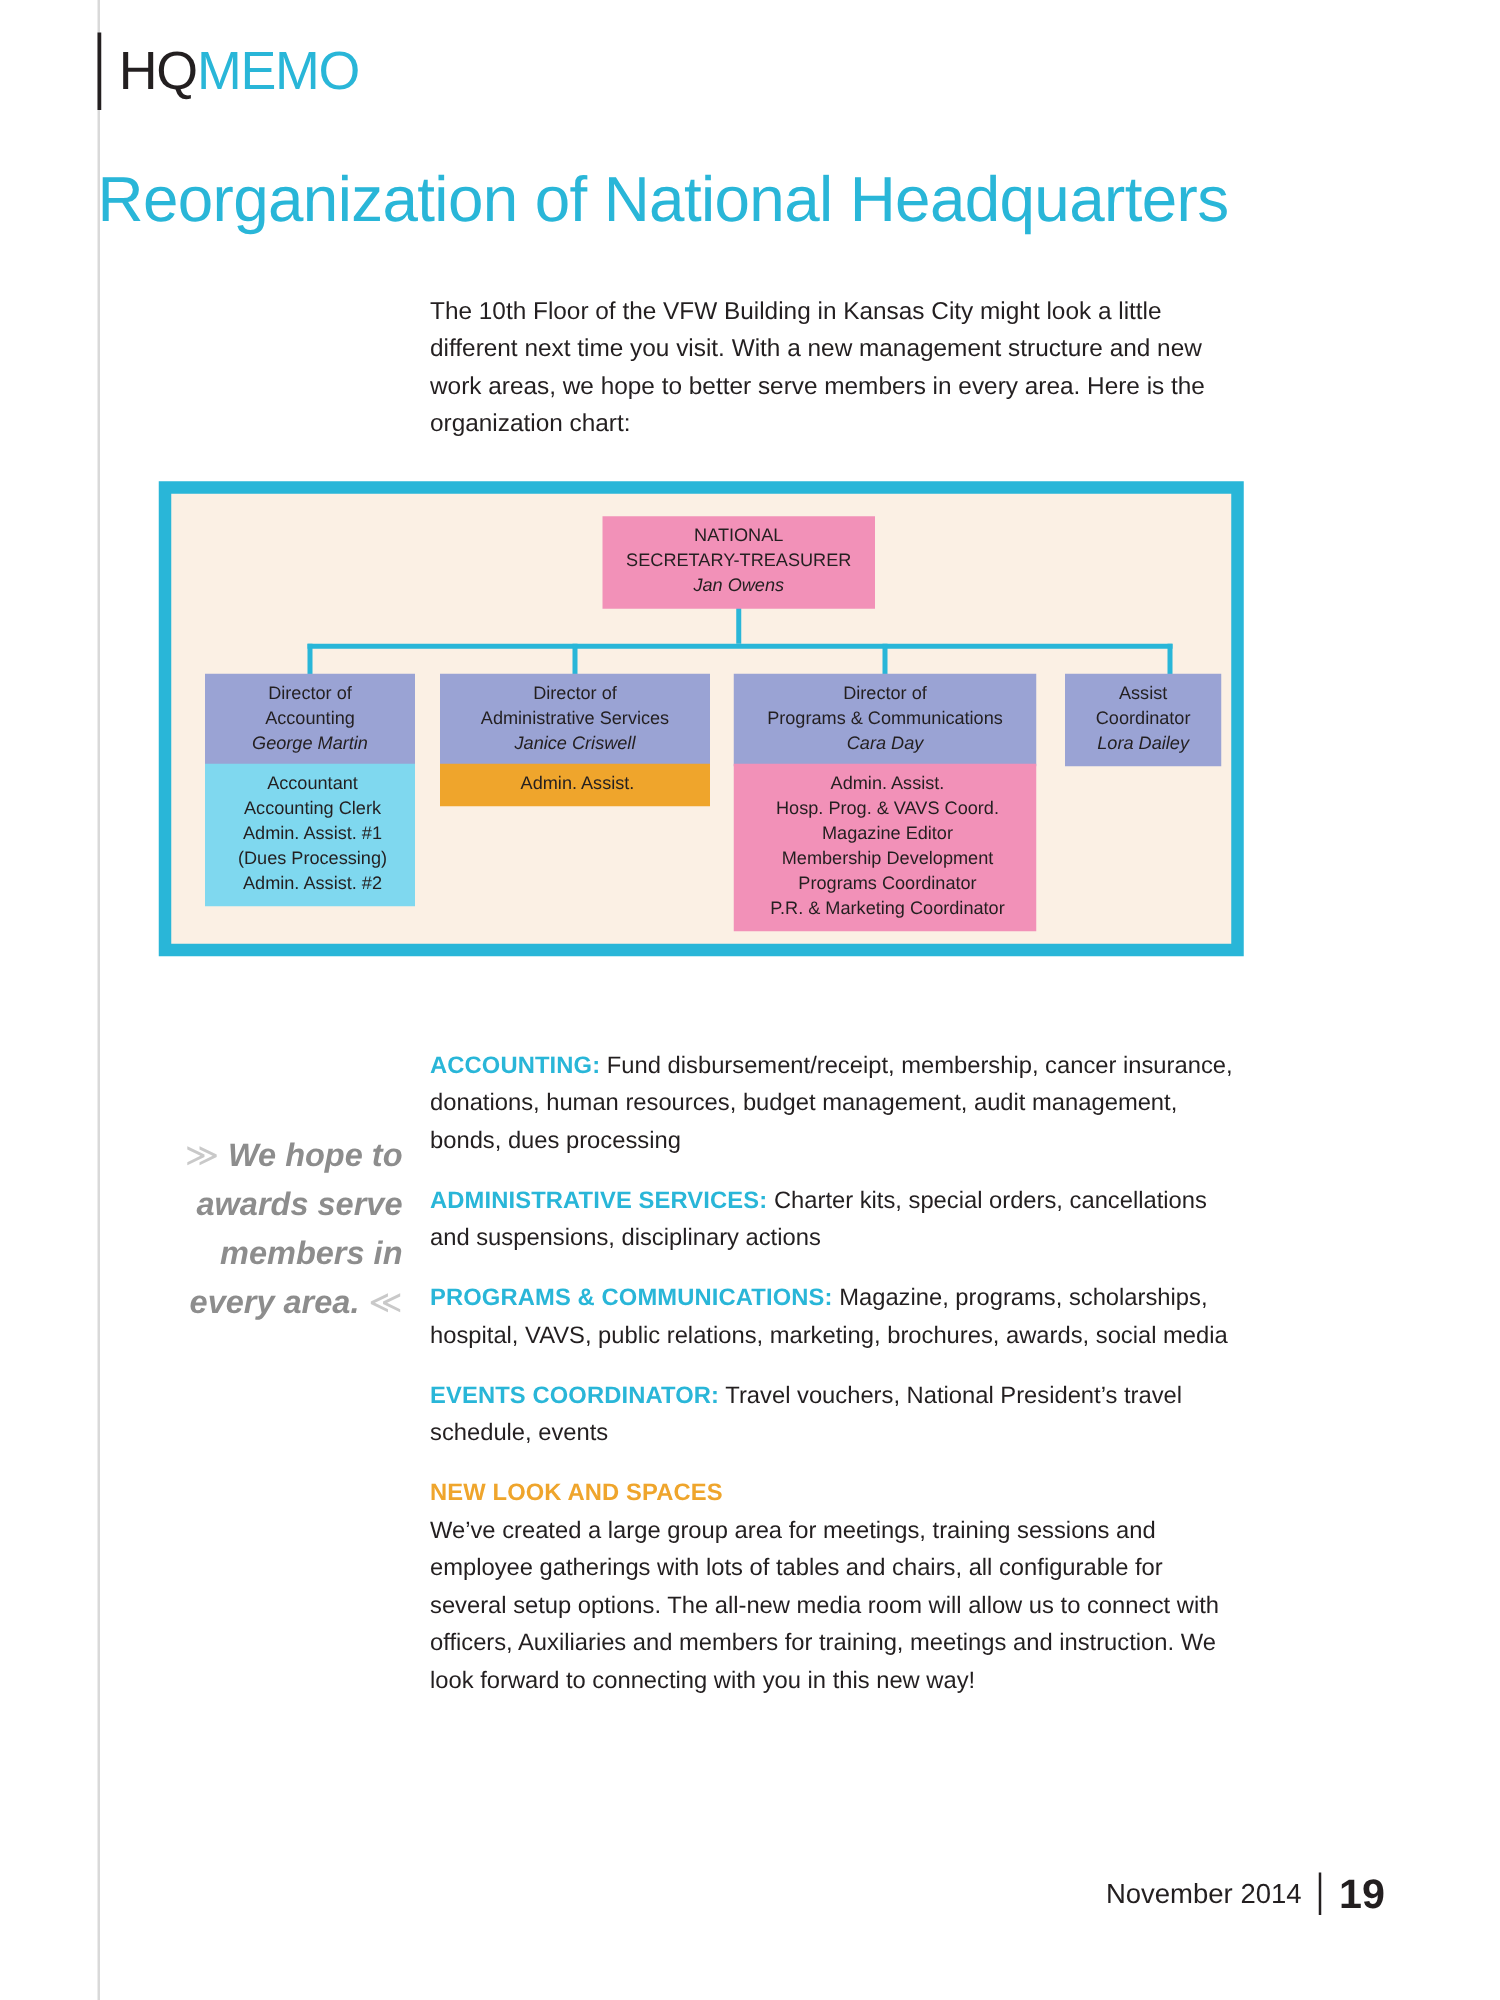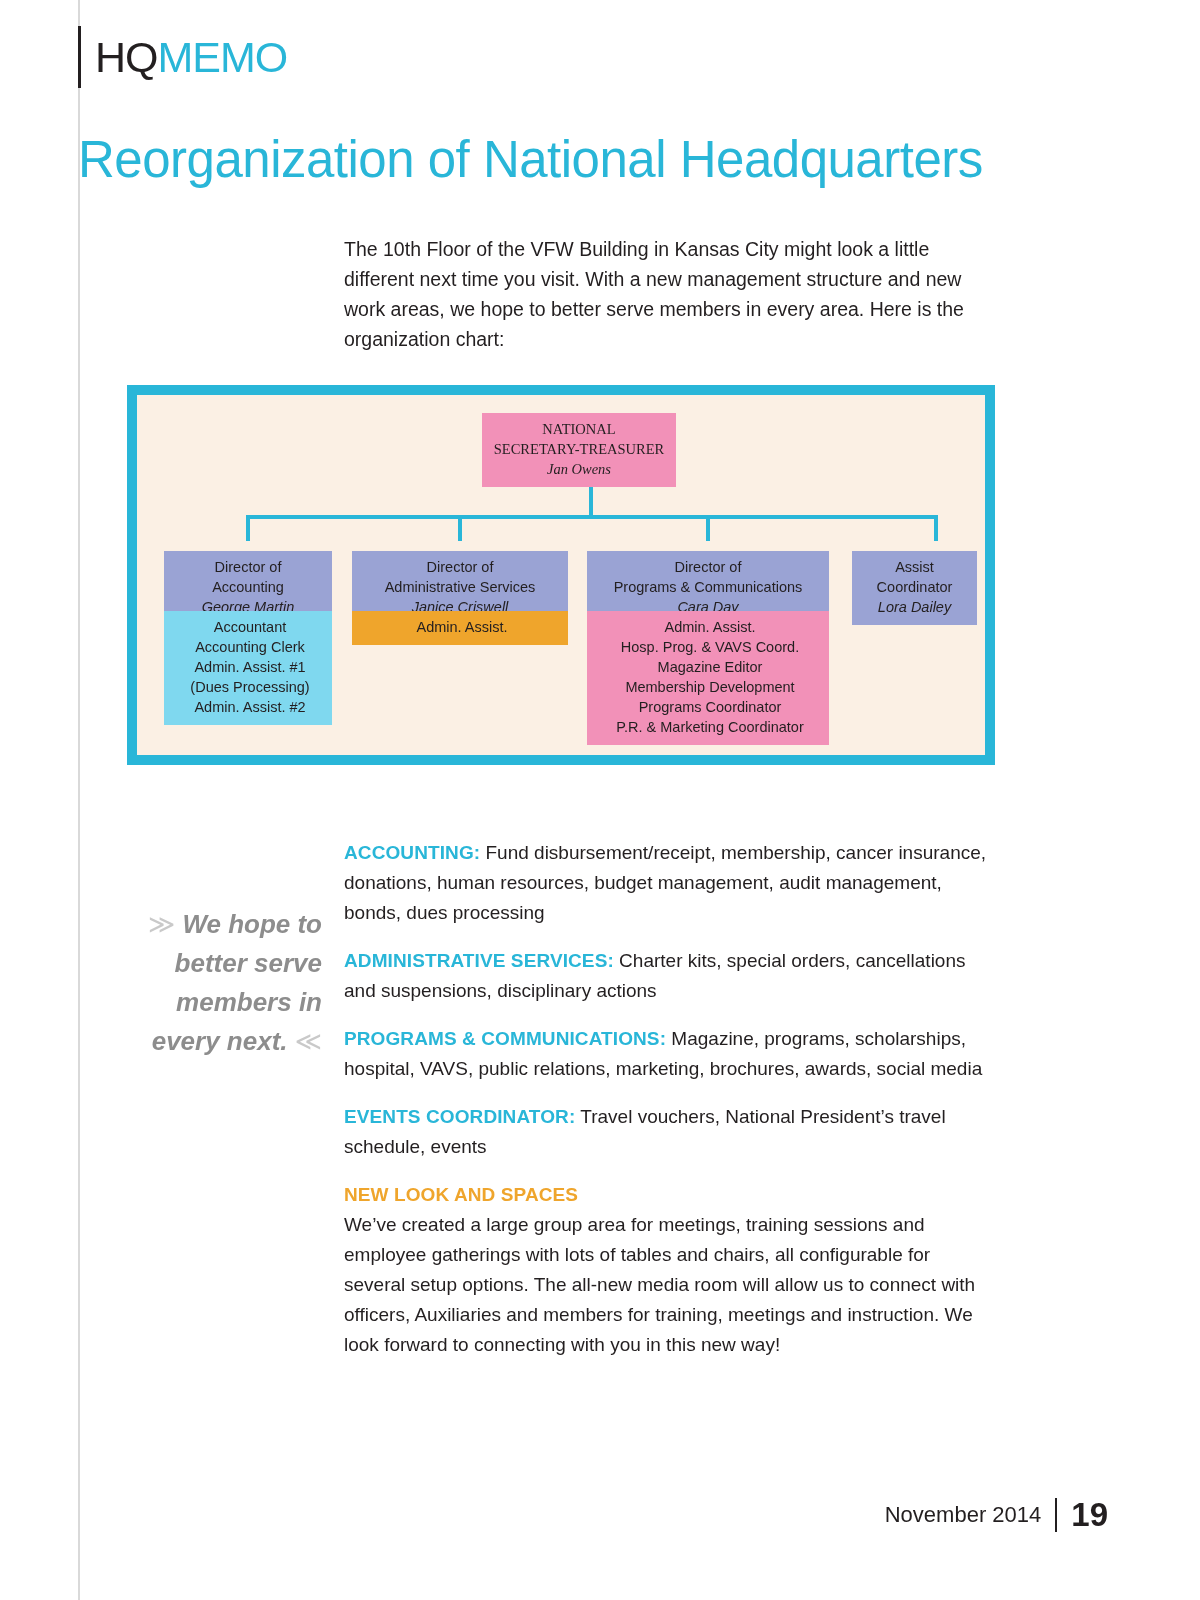--- a/index.html
+++ b/index.html
@@ -91,31 +91,29 @@
     font-size: 14.5px;
     line-height: 20px;
     color: #231f20;
     z-index: 2;
   }
   .node .name { font-style: italic; }
 
   .node-top {
     left: 345px;
     top: 18px;
-    width: 194px;
+    width: 218px;
     background: #f291b8;
     padding: 6px 4px 8px 4px;
-    font-family: Liberation Serif, serif;
   }
   .node-top .t1 { font-size: 14.5px; }
 
   .node-dir {
     background: #9aa3d4;
     padding: 6px 4px 8px 4px;
-    margin-top: 12px;
   }
   .d1 { left: 27px;  top: 144px; width: 168px; }
   .d2 { left: 215px; top: 144px; width: 216px; }
   .d3 { left: 450px; top: 144px; width: 242px; }
   .d4 { left: 715px; top: 144px; width: 125px; }
 
   .node-sub { padding: 6px 0 8px 4px; }
   .s1 { left: 27px;  top: 216px; width: 168px; background: #7fd8ef; }
   .s2 { left: 215px; top: 216px; width: 216px; background: #efa52c; }
   .s3 { left: 450px; top: 216px; width: 242px; background: #f291b8; }
@@ -279,21 +277,21 @@
 Membership Development
 Programs Coordinator
 P.R. &amp; Marketing Coordinator</div>
     </div>
 
   </div>
 </div>
 
 <div class="pullquote">
   <span class="chev">≫</span>
-  <span>We hope to better serve members in every next.</span>
+  <span>We hope to awards serve members in every area.</span>
   <span class="chev">≪</span>
 </div>
 
 <div class="copy">
   <p>
     <span class="lead">ACCOUNTING:</span><span> Fund disbursement/receipt, membership, cancer insurance, donations, human resources, budget management, audit management, bonds, dues processing</span>
   </p>
   <p>
     <span class="lead">ADMINISTRATIVE SERVICES:</span><span> Charter kits, special orders, cancellations and suspensions, disciplinary actions</span>
   </p>

